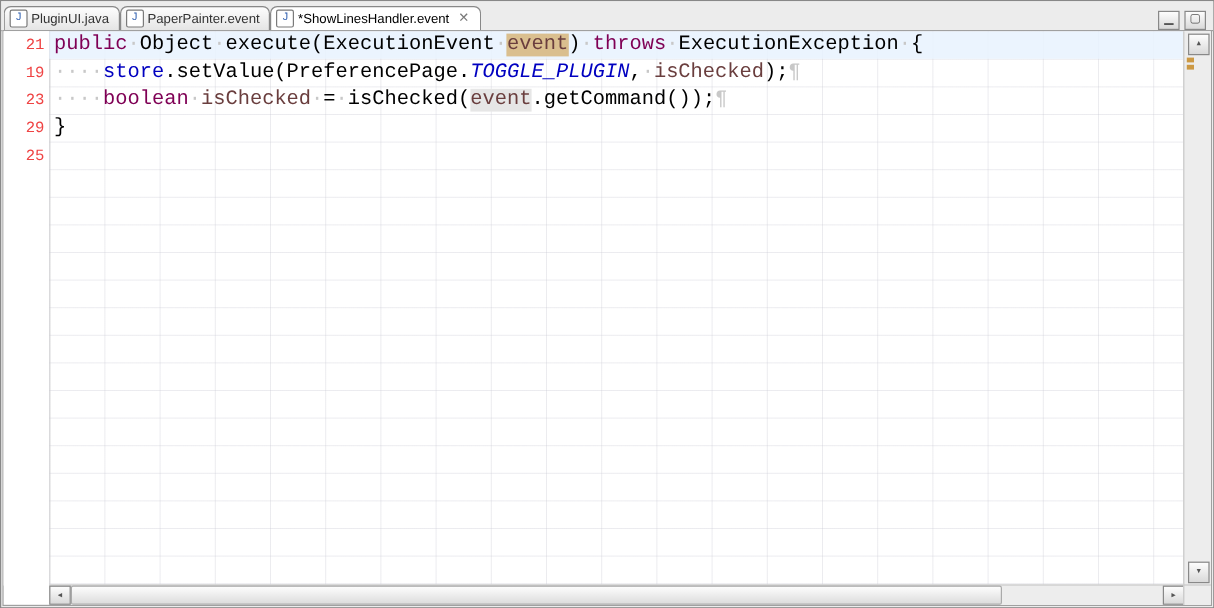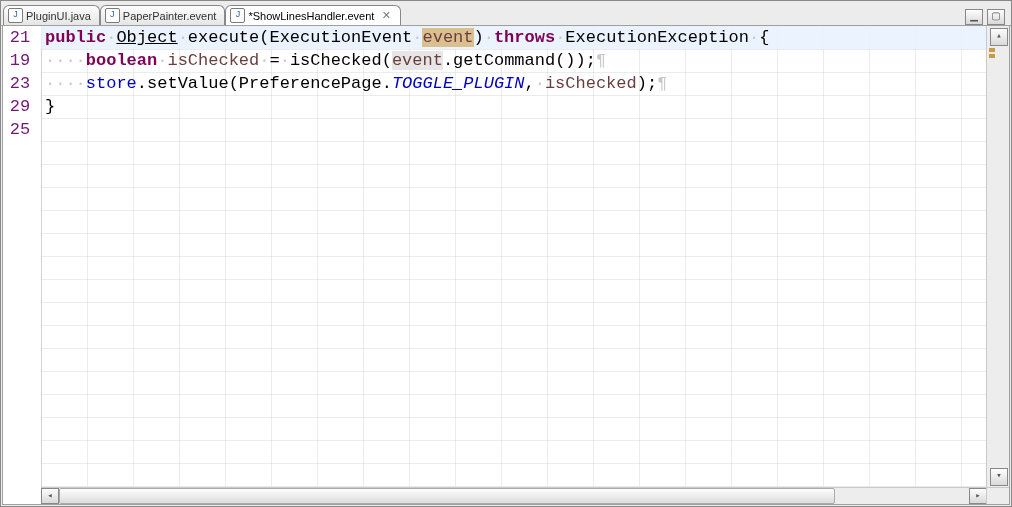--- a/index.html
+++ b/index.html
@@ -105,23 +105,23 @@
     box-sizing: border-box;
   }
 
   .gutter {
     position: absolute;
     top: 0; left: 0;
     width: 38px;
     bottom: 16px;
     background: #fff;
     border-right: 1px solid #d8d8d8;
-    font-size: 17px;
-    color: #701a75;
-    text-align: center;
+    font-size: 13px;
+    color: #ef4444;
+    text-align: right;
   }
   .gutter div {
     height: 23px;
     line-height: 23px;
     padding-right: 4px;
   }
 
   .code-area {
     position: absolute;
     top: 0;
@@ -139,22 +139,22 @@
   .code-line {
     height: 23px;
     line-height: 23px;
     white-space: pre;
     padding-left: 4px;
   }
   .code-line.current {
     background: rgba(232,242,254,0.85);
   }
 
-  .kw { color: #7f0055; font-weight: bold; }
-  .type { color: #000; text-decoration: underline; }
+  .kw { color: #7f0055; font-weight: normal; }
+  .type { color: #000; }
   .field { color: #0000c0; }
   .static-field { color: #0000c0; font-style: italic; }
   .param { color: #6a3e3e; font-family: Liberation Mono, monospace; }
   .hl { background: #dabf8f; }
   .hl2 { background: #e6e6e6; }
   .ws { color: #c8c8c8; }
   .lf { color: #c8c8c8; }
 
   
   .vscroll {
@@ -255,22 +255,22 @@
 
     <div class="gutter" id="gutter">
         <div>21</div>
         <div>19</div>
         <div>23</div>
         <div>29</div>
         <div>25</div>
       </div>
     <div class="code-area" id="code-area">
         <div class="code-line current"><span class="kw">public</span><span class="ws">·</span><span class="type">Object</span><span class="ws">·</span><span class="">execute(ExecutionEvent</span><span class="ws">·</span><span class="param hl">event</span><span class="">)</span><span class="ws">·</span><span class="kw">throws</span><span class="ws">·</span><span class="">ExecutionException</span><span class="ws">·</span><span class="">{</span></div>
+        <div class="code-line"><span class="ws">····</span><span class="field">store</span><span class="">.setValue(PreferencePage.</span><span class="static-field">TOGGLE_PLUGIN</span><span class="">,</span><span class="ws">·</span><span class="param">isChecked</span><span class="">);</span><span class="lf">¶</span></div>
         <div class="code-line"><span class="ws">····</span><span class="kw">boolean</span><span class="ws">·</span><span class="param">isChecked</span><span class="ws">·</span><span class="">=</span><span class="ws">·</span><span class="">isChecked(</span><span class="param hl2">event</span><span class="">.getCommand());</span><span class="lf">¶</span></div>
-        <div class="code-line"><span class="ws">····</span><span class="field">store</span><span class="">.setValue(PreferencePage.</span><span class="static-field">TOGGLE_PLUGIN</span><span class="">,</span><span class="ws">·</span><span class="param">isChecked</span><span class="">);</span><span class="lf">¶</span></div>
         <div class="code-line"><span class="">}</span></div>
       </div>
 
     <div class="vscroll">
       <div class="up-btn">▴</div>
       <div class="marker" style="top:22px"></div>
       <div class="marker" style="top:28px"></div>
       <div class="dn-btn">▾</div>
     </div>
 

